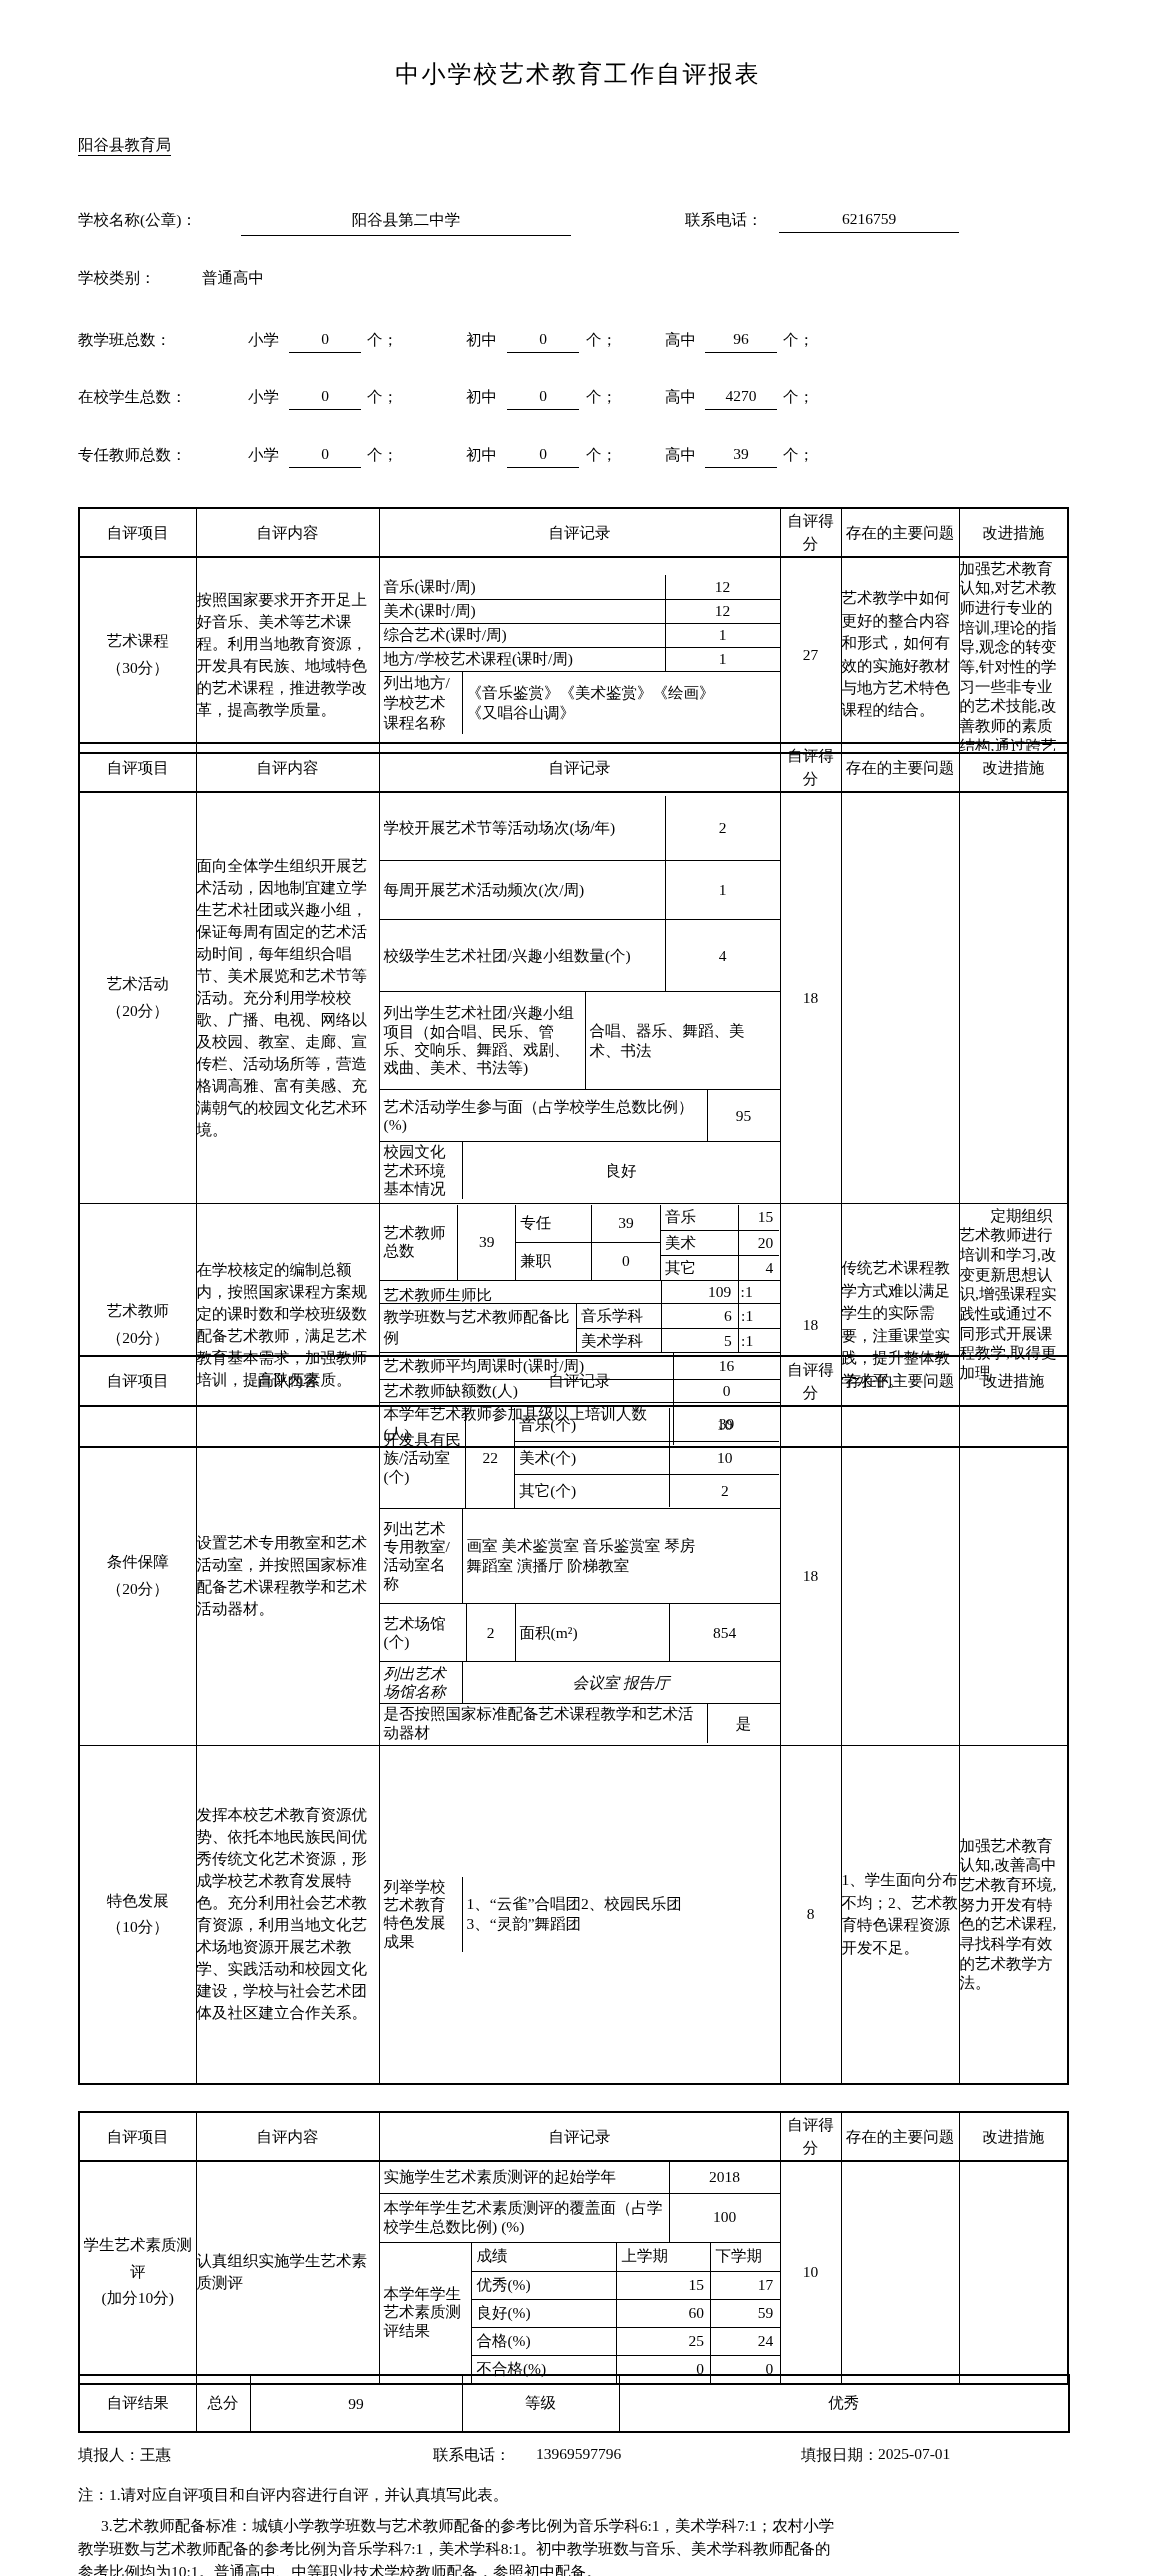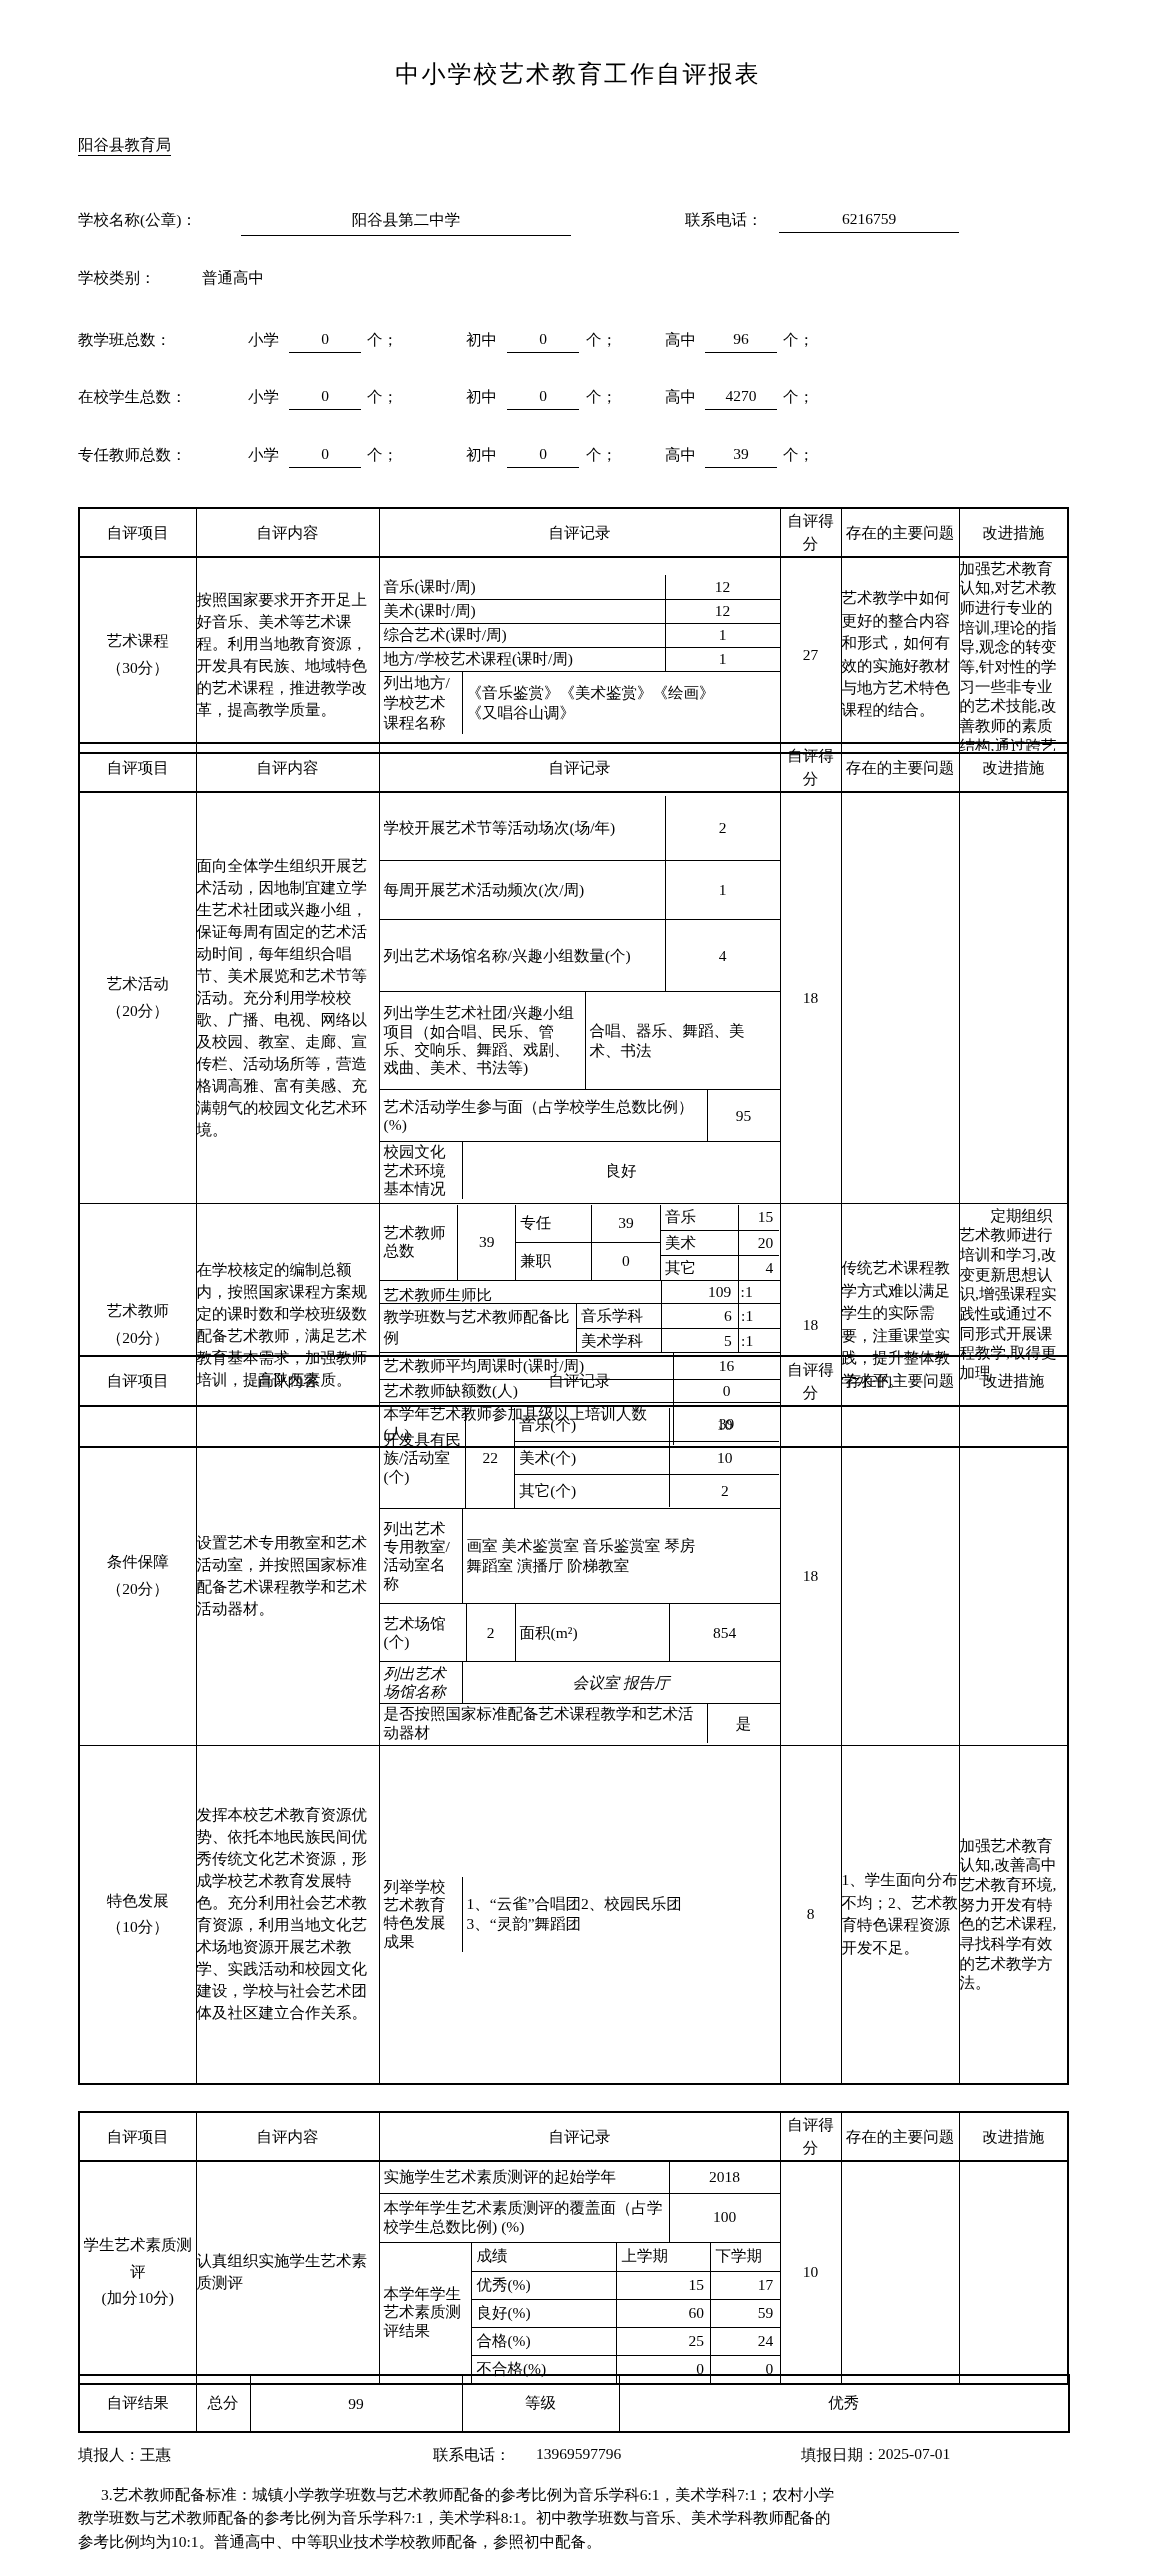--- a/index.html
+++ b/index.html
@@ -206,21 +206,21 @@
       <div class="rec">
         <div class="rr" style="height:64px;">
               <div class="rc" style="width:285px;">学校开展艺术节等活动场次(场/年)</div>
               <div class="rc val grow">2</div>
             </div>
         <div class="rr" style="height:59px;">
               <div class="rc" style="width:285px;">每周开展艺术活动频次(次/周)</div>
               <div class="rc val grow">1</div>
             </div>
         <div class="rr" style="height:72px;">
-              <div class="rc" style="width:285px;">列出艺术场馆名称/兴趣小组数量(个)</div>
+              <div class="rc" style="width:285px;">校级学生艺术社团/兴趣小组数量(个)</div>
               <div class="rc val grow">4</div>
             </div>
         <div class="rr" style="height:98px;">
               <div class="rc tight" style="width:205px;">列出学生艺术社团/兴趣小组项目（如合唱、民乐、管乐、交响乐、舞蹈、戏剧、戏曲、美术、书法等)</div>
               <div class="rc pre grow">合唱、器乐、舞蹈、美
 术、书法</div>
             </div>
         <div class="rr" style="height:52px;">
               <div class="rc tight" style="width:327px;">艺术活动学生参与面（占学校学生总数比例）(%)</div>
               <div class="rc val grow">95</div>
@@ -518,16 +518,17 @@
 <div class="abs fline">
   <span class="ilab" style="left:78px;">填报人：</span>
   <span class="ilab" style="left:140px;">王惠</span>
   <span class="ilab" style="left:433px;">联系电话：</span>
   <span class="ilab" style="left:536px;">13969597796</span>
   <span class="ilab" style="left:801px;">填报日期：</span>
   <span class="ilab" style="left:878px;">2025-07-01</span>
 </div>
 
 <div class="abs notes">
+  <div class="note">注：1.请对应自评项目和自评内容进行自评，并认真填写此表。</div>
   <div class="note i2">3.艺术教师配备标准：城镇小学教学班数与艺术教师配备的参考比例为音乐学科6:1，美术学科7:1；农村小学教学班数与艺术教师配备的参考比例为音乐学科7:1，美术学科8:1。初中教学班数与音乐、美术学科教师配备的参考比例均为10:1。普通高中、中等职业技术学校教师配备，参照初中配备。</div>
 
 </div>
 
 
 </body></html>

